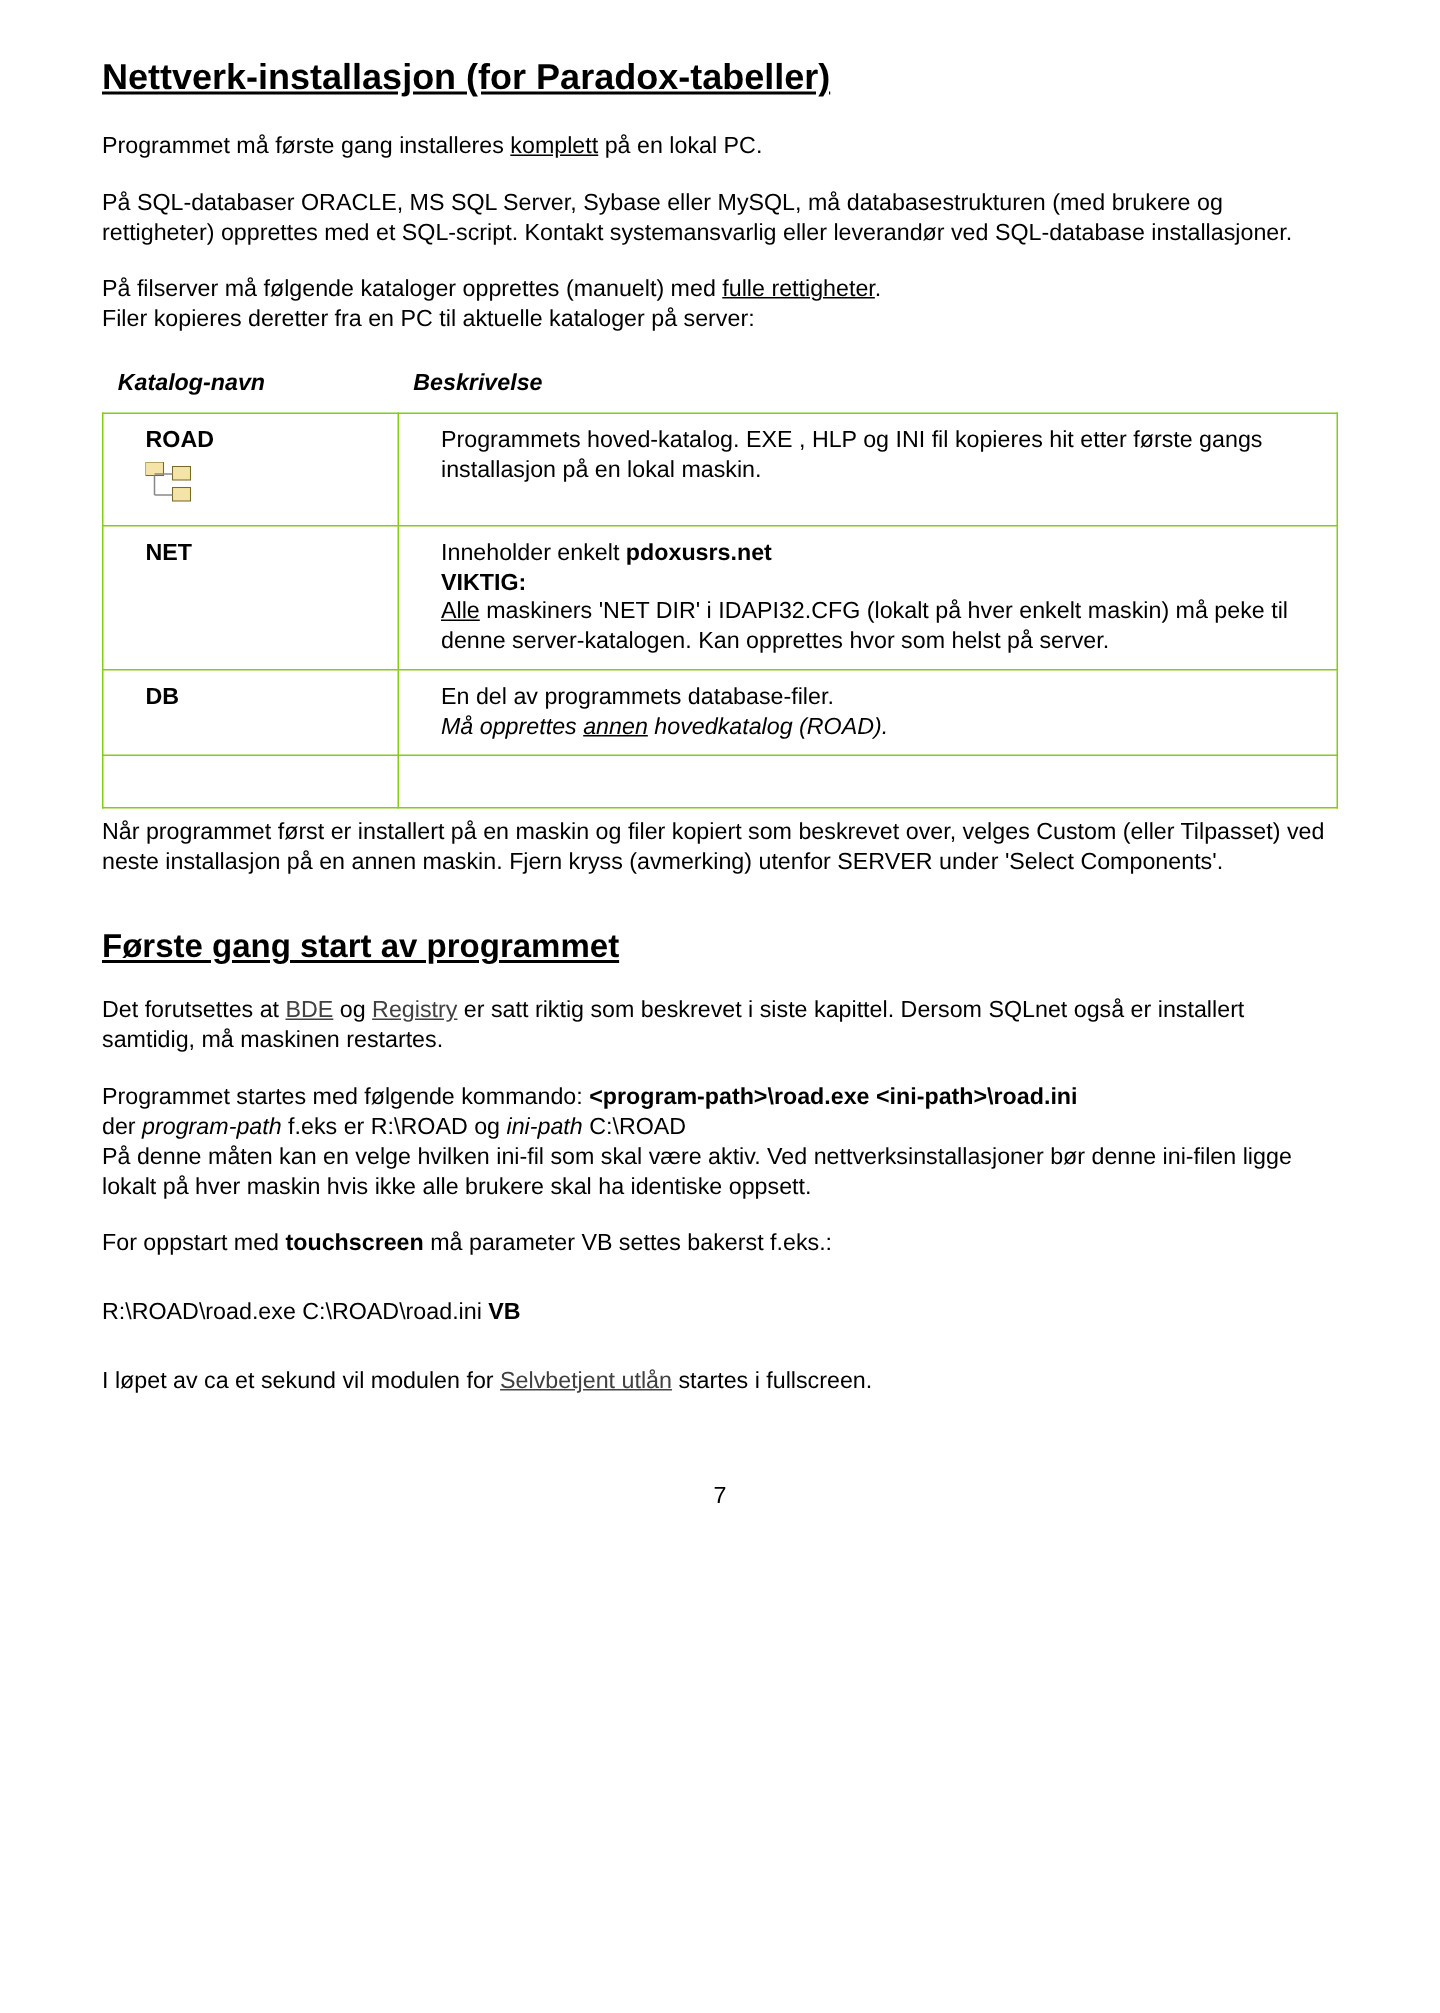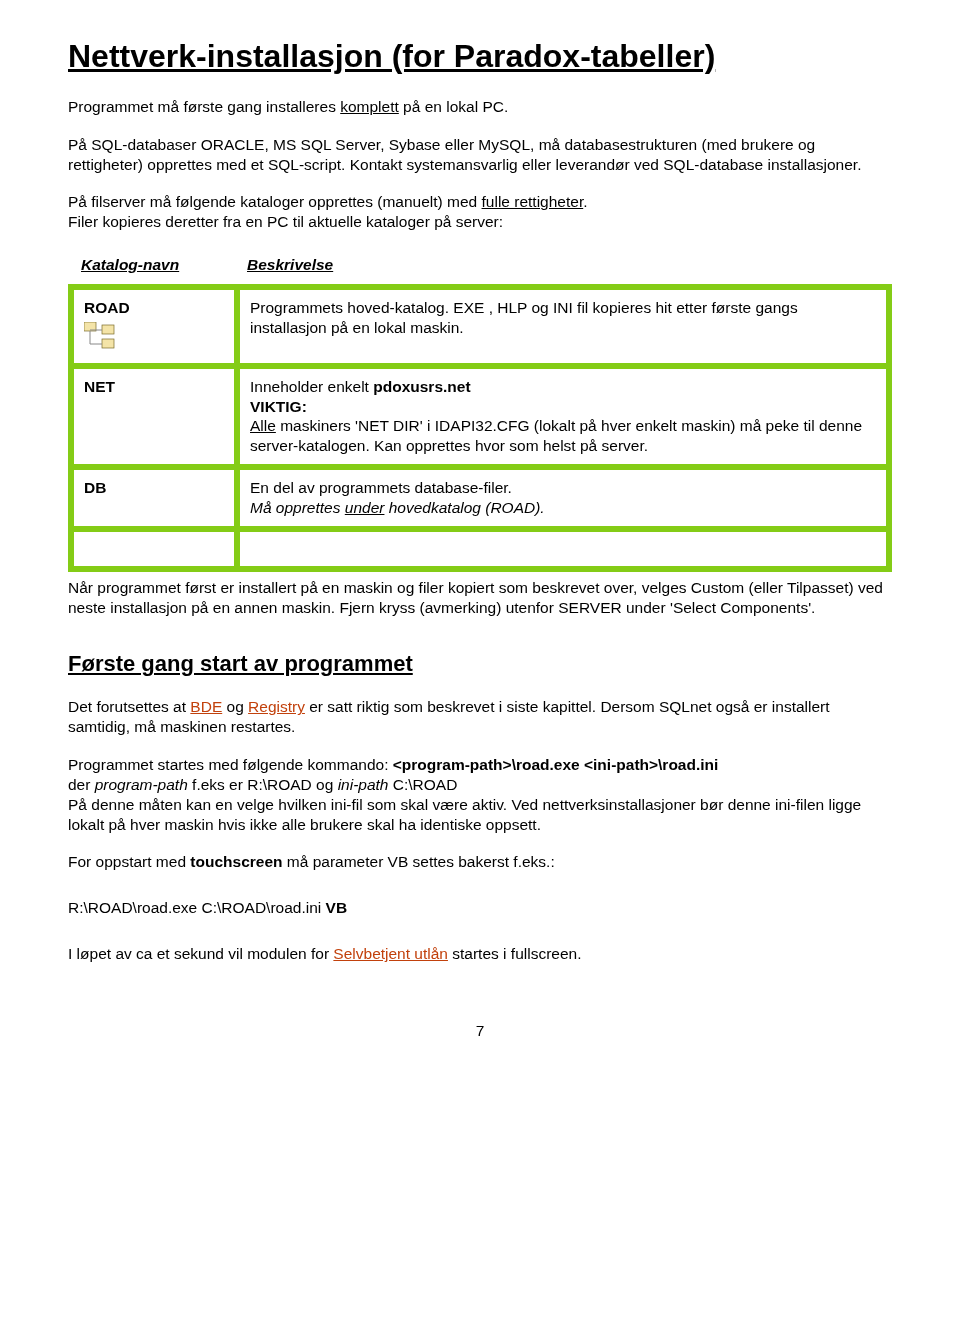--- a/index.html
+++ b/index.html
@@ -9,52 +9,51 @@
   }
   body {
     width: 960px;
     min-height: 1342px;
     font-family: Arial, Helvetica, sans-serif;
     color: #000;
     box-sizing: border-box;
     padding: 38px 68px 0 68px;
   }
   h1.page-title {
-    font-size: 32px;
+    font-size: 24px;
     font-weight: bold;
     margin: 0 0 22px 0;
     text-decoration: underline;
   }
   p {
     font-size: 15.5px;
     line-height: 1.28;
     margin: 0 0 18px 0;
   }
   .u { text-decoration: underline; }
-  .link { color: #c2410c; text-decoration: underline; }
+  .link { color: #404040; text-decoration: underline; }
   .b { font-weight: bold; }
   .i { font-style: italic; margin-top: 48px; }
 
   table.katalog {
     width: 100%;
     border-collapse: collapse;
     margin-top: 6px;
     font-size: 15.5px;
   }
   table.katalog th {
     text-align: left;
     font-weight: bold;
     font-style: italic;
-    text-decoration: underline;
     padding: 6px 10px 10px 10px;
     vertical-align: top;
   }
   table.katalog td {
-    border: 6px solid #84cc16;
-    padding: 8px 10px;
+    border: 1px solid #84cc16;
+    padding: 8px 28px;
     vertical-align: top;
     line-height: 1.28;
   }
   table.katalog td.left {
     width: 140px;
     font-weight: bold;
   }
   table.katalog tr.empty td {
     height: 18px;
   }
@@ -127,21 +126,21 @@
     <td>
       <span>Inneholder enkelt </span><span class="b">pdoxusrs.net</span><br>
       <span class="b">VIKTIG:</span><br>
       <span class="u">Alle</span><span> maskiners 'NET DIR' i IDAPI32.CFG (lokalt på hver enkelt maskin) må peke til denne server-katalogen. Kan opprettes hvor som helst på server.</span>
     </td>
   </tr>
   <tr>
     <td class="left">DB</td>
     <td>
       <span>En del av programmets database-filer.</span><br>
-      <span class="i">Må opprettes </span><span class="i u">under</span><span class="i"> hovedkatalog (ROAD).</span>
+      <span class="i">Må opprettes </span><span class="i u">annen</span><span class="i"> hovedkatalog (ROAD).</span>
     </td>
   </tr>
   <tr class="empty">
     <td class="left"></td>
     <td></td>
   </tr>
 </tbody>
   </table>
 
 <p class="mt22">Når programmet først er installert på en maskin og filer kopiert som beskrevet over, velges Custom (eller Tilpasset)  ved neste installasjon på en annen maskin. Fjern kryss (avmerking) utenfor SERVER under 'Select Components'.</p>

